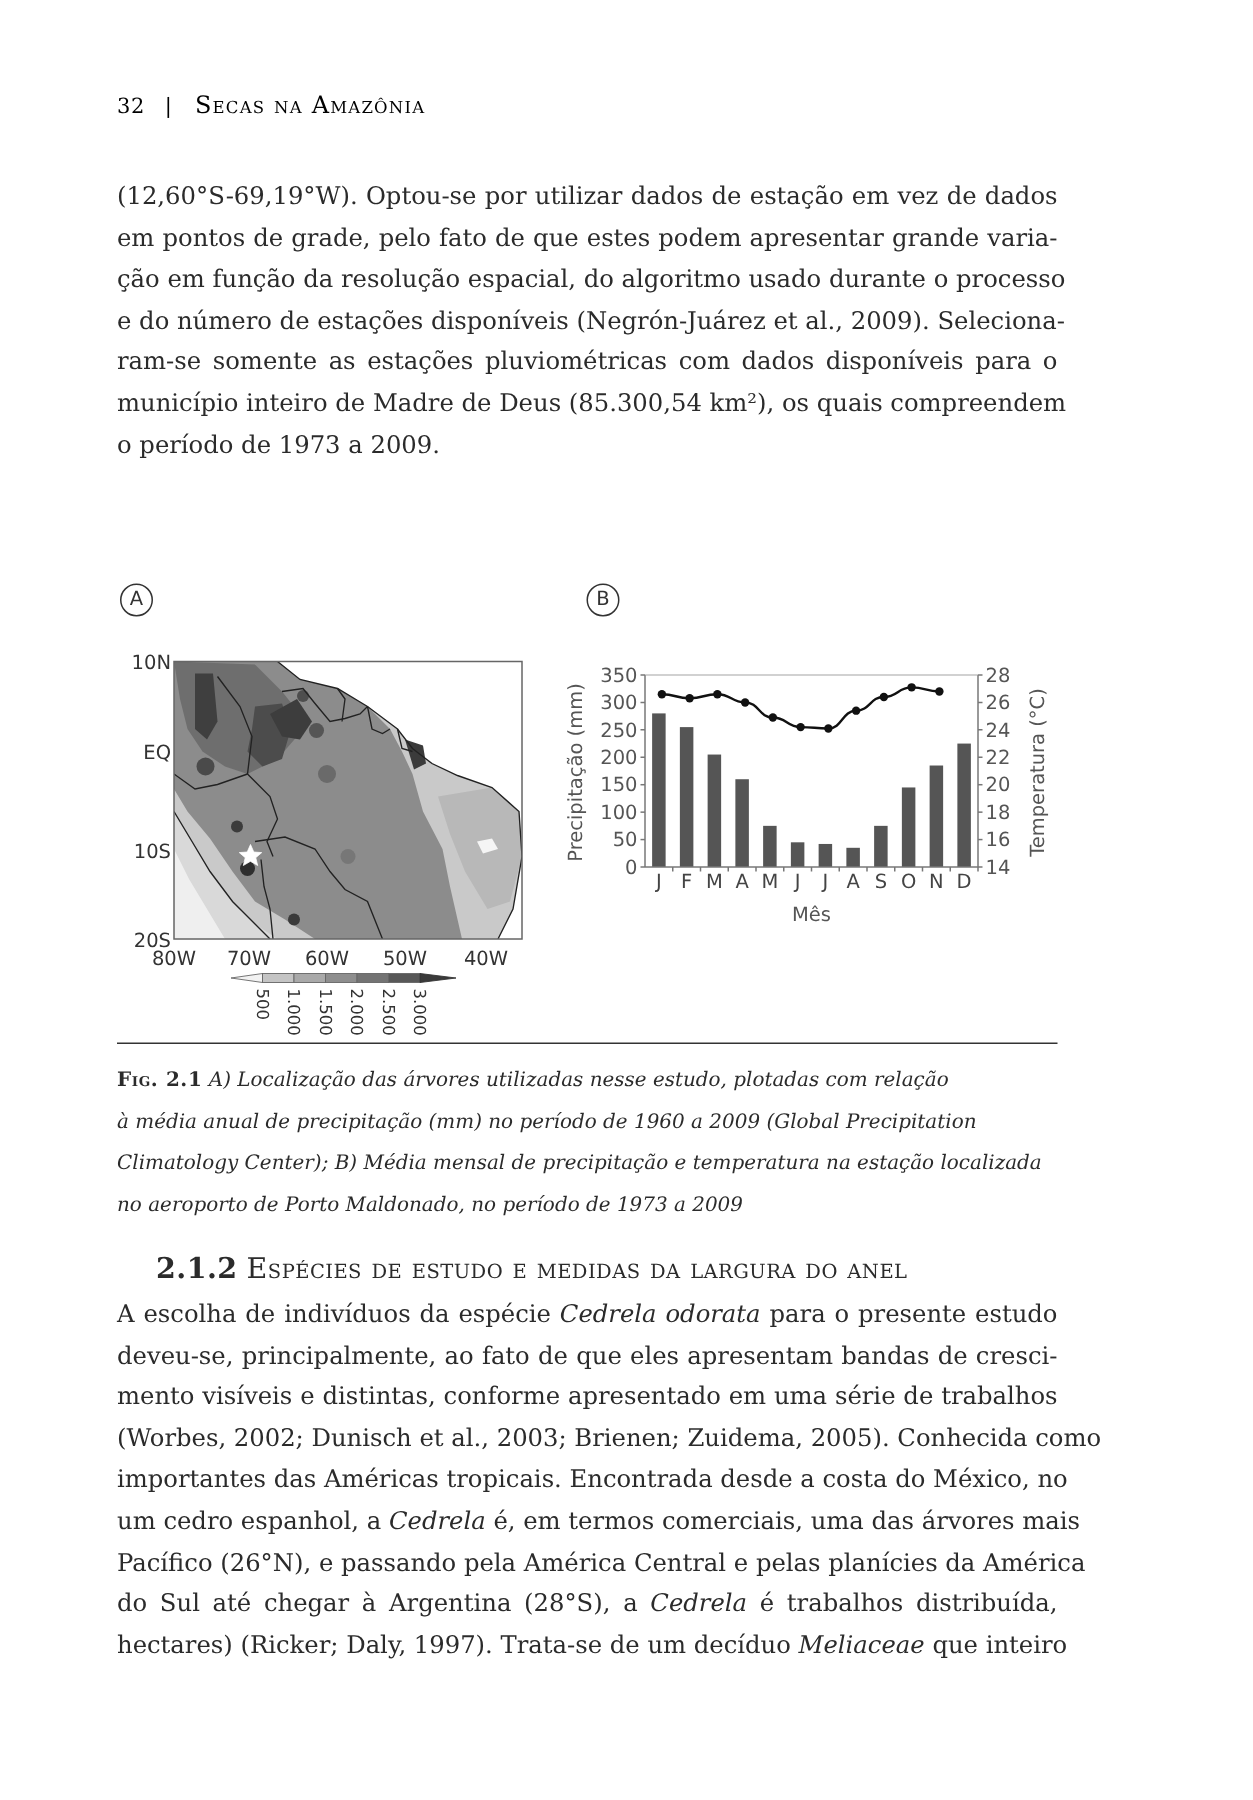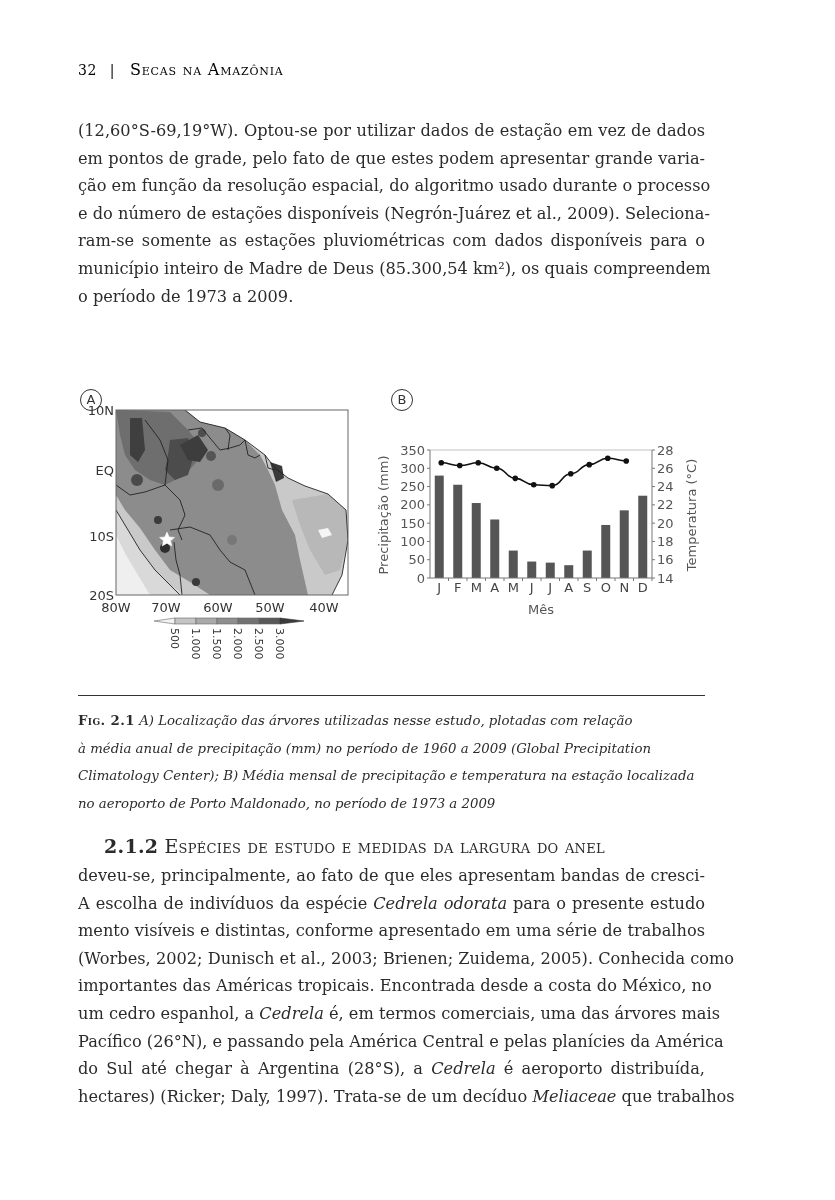--- a/index.html
+++ b/index.html
@@ -37,21 +37,21 @@
   <span class="line">em pontos de grade, pelo fato de que estes podem apresentar grande varia-</span>
   <span class="line">ção em função da resolução espacial, do algoritmo usado durante o processo</span>
   <span class="line">e do número de estações disponíveis (Negrón-Juárez et al., 2009). Seleciona-</span>
   <span class="line">ram-se somente as estações pluviométricas com dados disponíveis para o</span>
   <span class="line">município inteiro de Madre de Deus (85.300,54 km²), os quais compreendem</span>
   <span class="line last">o período de 1973 a 2009.</span>
 </div>
 
 <div class="abs fig-label" style="left:80px; top:389px;">A</div>
 
-<div class="abs" style="left:70px; top:400px; width:300px; height:270px;">
+<div class="abs" style="left:70px; top:431px; width:300px; height:270px;">
   <svg width="300" height="270" viewBox="0 0 300 270" xmlns="http://www.w3.org/2000/svg">
     <defs>
       <clipPath id="mapclip">
           <rect x="46" y="10" width="232" height="185"></rect>
         </clipPath>
     </defs>
 
     <rect x="46" y="10" width="232" height="185" fill="#ffffff"></rect>
     <g clip-path="url(#mapclip)">
 
@@ -229,22 +229,22 @@
   <span class="line">à média anual de precipitação (mm) no período de 1960 a 2009 (Global Precipitation</span>
   <span class="line">Climatology Center); B) Média mensal de precipitação e temperatura na estação localizada</span>
   <span class="line">no aeroporto de Porto Maldonado, no período de 1973 a 2009</span>
 </div>
 
 <div class="abs section-heading">
   <span class="num">2.1.2</span><span>Espécies de estudo e medidas da largura do anel</span>
 </div>
 
 <div class="abs para" id="para2" style="top:862px;">
+    <span class="line"><span>A escolha de indivíduos da espécie </span><span style="font-style: italic;">Cedrela odorata</span><span> para o presente estudo</span></span>
     <span class="line"><span>deveu-se, principalmente, ao fato de que eles apresentam bandas de cresci-</span></span>
-    <span class="line"><span>A escolha de indivíduos da espécie </span><span style="font-style: italic;">Cedrela odorata</span><span> para o presente estudo</span></span>
     <span class="line"><span>mento visíveis e distintas, conforme apresentado em uma série de trabalhos</span></span>
     <span class="line"><span>(Worbes, 2002; Dunisch et al., 2003; Brienen; Zuidema, 2005). Conhecida como</span></span>
     <span class="line"><span>importantes das Américas tropicais. Encontrada desde a costa do México, no</span></span>
     <span class="line"><span>um cedro espanhol, a </span><span style="font-style: italic;">Cedrela</span><span> é, em termos comerciais, uma das árvores mais</span></span>
     <span class="line"><span>Pacífico (26°N), e passando pela América Central e pelas planícies da América</span></span>
-    <span class="line"><span>do Sul até chegar à Argentina (28°S), a </span><span style="font-style: italic;">Cedrela</span><span> é aeroporto distribuída,</span></span>
-    <span class="line"><span>hectares) (Ricker; Daly, 1997). Trata-se de um decíduo </span><span style="font-style: italic;">Meliaceae</span><span> que trabalhos</span></span>
+    <span class="line"><span>do Sul até chegar à Argentina (28°S), a </span><span style="font-style: italic;">Cedrela</span><span> é trabalhos distribuída,</span></span>
+    <span class="line"><span>hectares) (Ricker; Daly, 1997). Trata-se de um decíduo </span><span style="font-style: italic;">Meliaceae</span><span> que inteiro</span></span>
   </div>
 
 </body></html>

